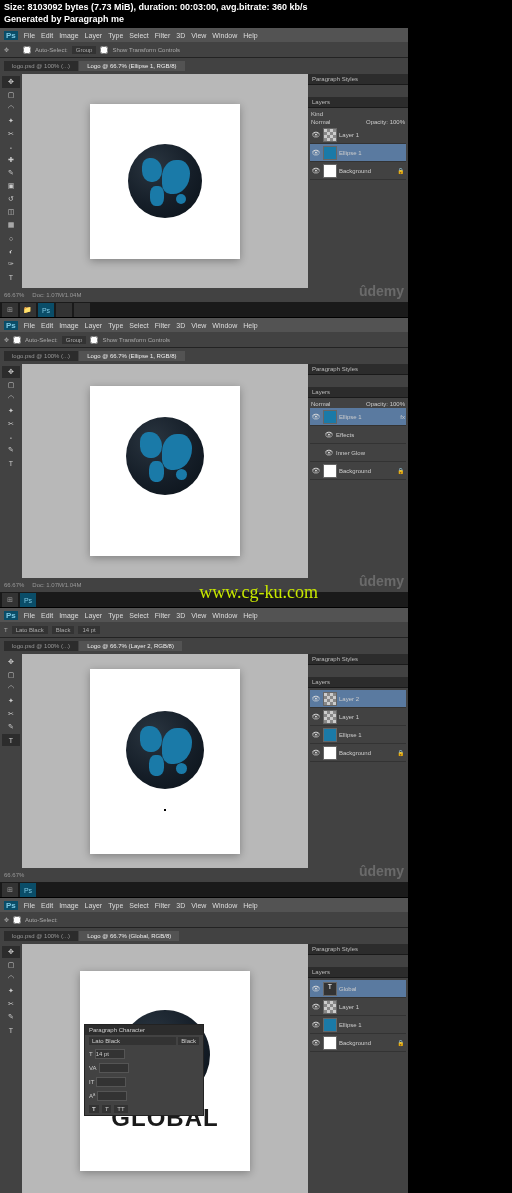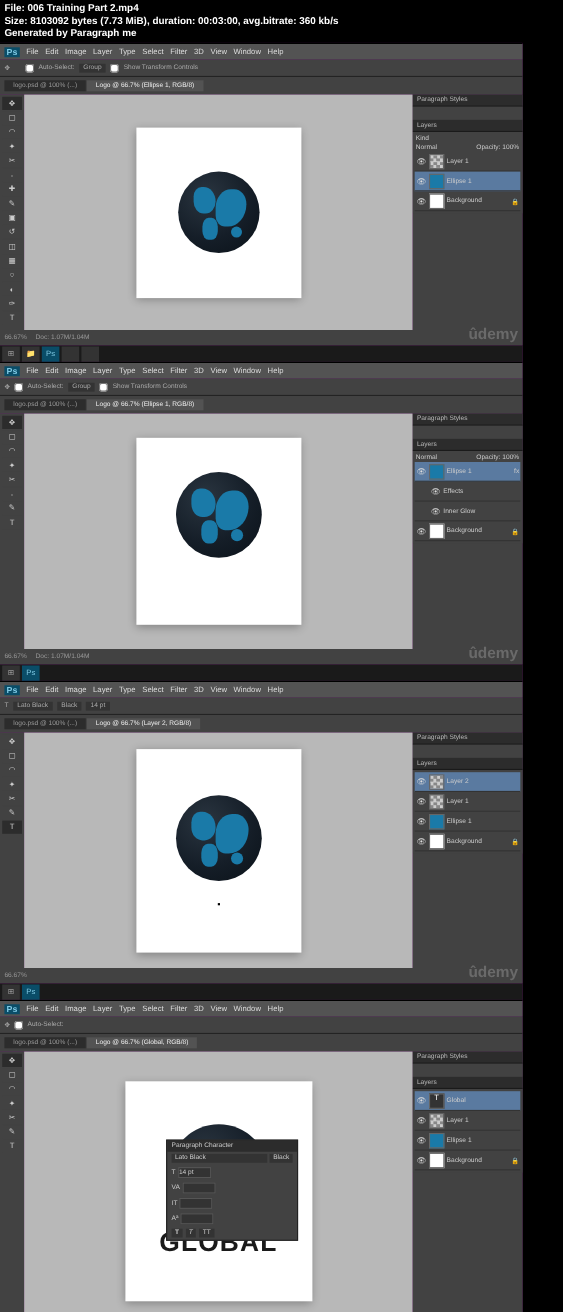--- a/index.html
+++ b/index.html
@@ -1,18 +1,18 @@
 <!DOCTYPE html>
 <html><head>
 <meta charset="utf-8">
 <style>
 *{margin:0;padding:0;box-sizing:border-box;font-family:Arial,sans-serif}
 body{background:#000;width:512px;font-size:8px;color:#ccc}
 .meta{color:#fff;font-size:9px;line-height:1.3;padding:2px 4px;font-weight:bold}
-.shot{position:relative;width:475px;height:290px;background:#701a75;border-top:1px solid #000}
+.shot{position:relative;width:408px;height:290px;background:#b91c1c;border-top:1px solid #000}
 .menubar{height:14px;background:#535353;display:flex;align-items:center;padding-left:4px;gap:6px;font-size:7px;color:#ddd}
 .menubar span{cursor:default}
 .opts{height:16px;background:#424242;display:flex;align-items:center;padding-left:4px;gap:4px;font-size:6px;color:#aaa;border-bottom:1px solid #232323}
 .tabs{height:16px;background:#424242;display:flex;align-items:center;padding-left:4px;font-size:6px;color:#999}
 .tab{padding:2px 8px;background:#2c2c2c;margin-right:1px}
 .tab.on{background:#535353;color:#eee}
 .work{position:relative;height:214px;display:flex}
 .tools{width:22px;background:#424242;display:flex;flex-direction:column;align-items:center;gap:1px;padding-top:2px}
 .tl{width:18px;height:12px;background:#424242;display:flex;align-items:center;justify-content:center;color:#ccc;font-size:7px}
 .tl.sel{background:#2c2c2c}
@@ -37,21 +37,20 @@
 .glbl{font-family:Arial;font-weight:900;color:#1a1a1a;margin-top:4px;letter-spacing:1px}
 .char-panel{position:absolute;right:104px;top:80px;width:120px;background:#424242;border:1px solid #222;font-size:6px;color:#ccc;z-index:5}
 .char-panel .hdr{background:#2c2c2c;padding:2px 4px}
 .char-panel .row{display:flex;gap:2px;padding:2px 4px;align-items:center}
 .char-panel input{width:30px;height:10px;background:#333;border:1px solid #555;color:#ccc;font-size:6px}
 </style>
 </head>
 <body>
 
 <div class="meta">
-  <div>File: 006 Training Part 2.mp4</div>
   <div>Size: 8103092 bytes (7.73 MiB), duration: 00:03:00, avg.bitrate: 360 kb/s</div>
   <div>Generated by Paragraph me</div>
 </div>
 
 <div class="shot">
   <div class="menubar">
     <span style="background:#0a4d68;color:#7ec8e3;padding:0 2px;font-size:8px;font-weight:bold">Ps</span>
     <span>File</span>
     <span>Edit</span>
     <span>Image</span>
@@ -232,20 +231,21 @@
     </div>
   </div>
   <div class="statusbar">
     <span>66.67%</span>
     <span>Doc: 1.07M/1.04M</span>
   </div>
   <div class="taskbar">
     <div class="tbi">⊞</div>
     <div class="tbi" style="background:#0a4d68;color:#7ec8e3">Ps</div>
   </div>
+  <div class="watermark">www.cg-ku.com</div>
   <div class="udemy">ûdemy</div>
 </div>
 
 <div class="shot">
   <div class="menubar">
     <span style="background:#0a4d68;color:#7ec8e3;padding:0 2px;font-size:8px;font-weight:bold">Ps</span>
     <span>File</span>
     <span>Edit</span>
     <span>Image</span>
     <span>Layer</span>

